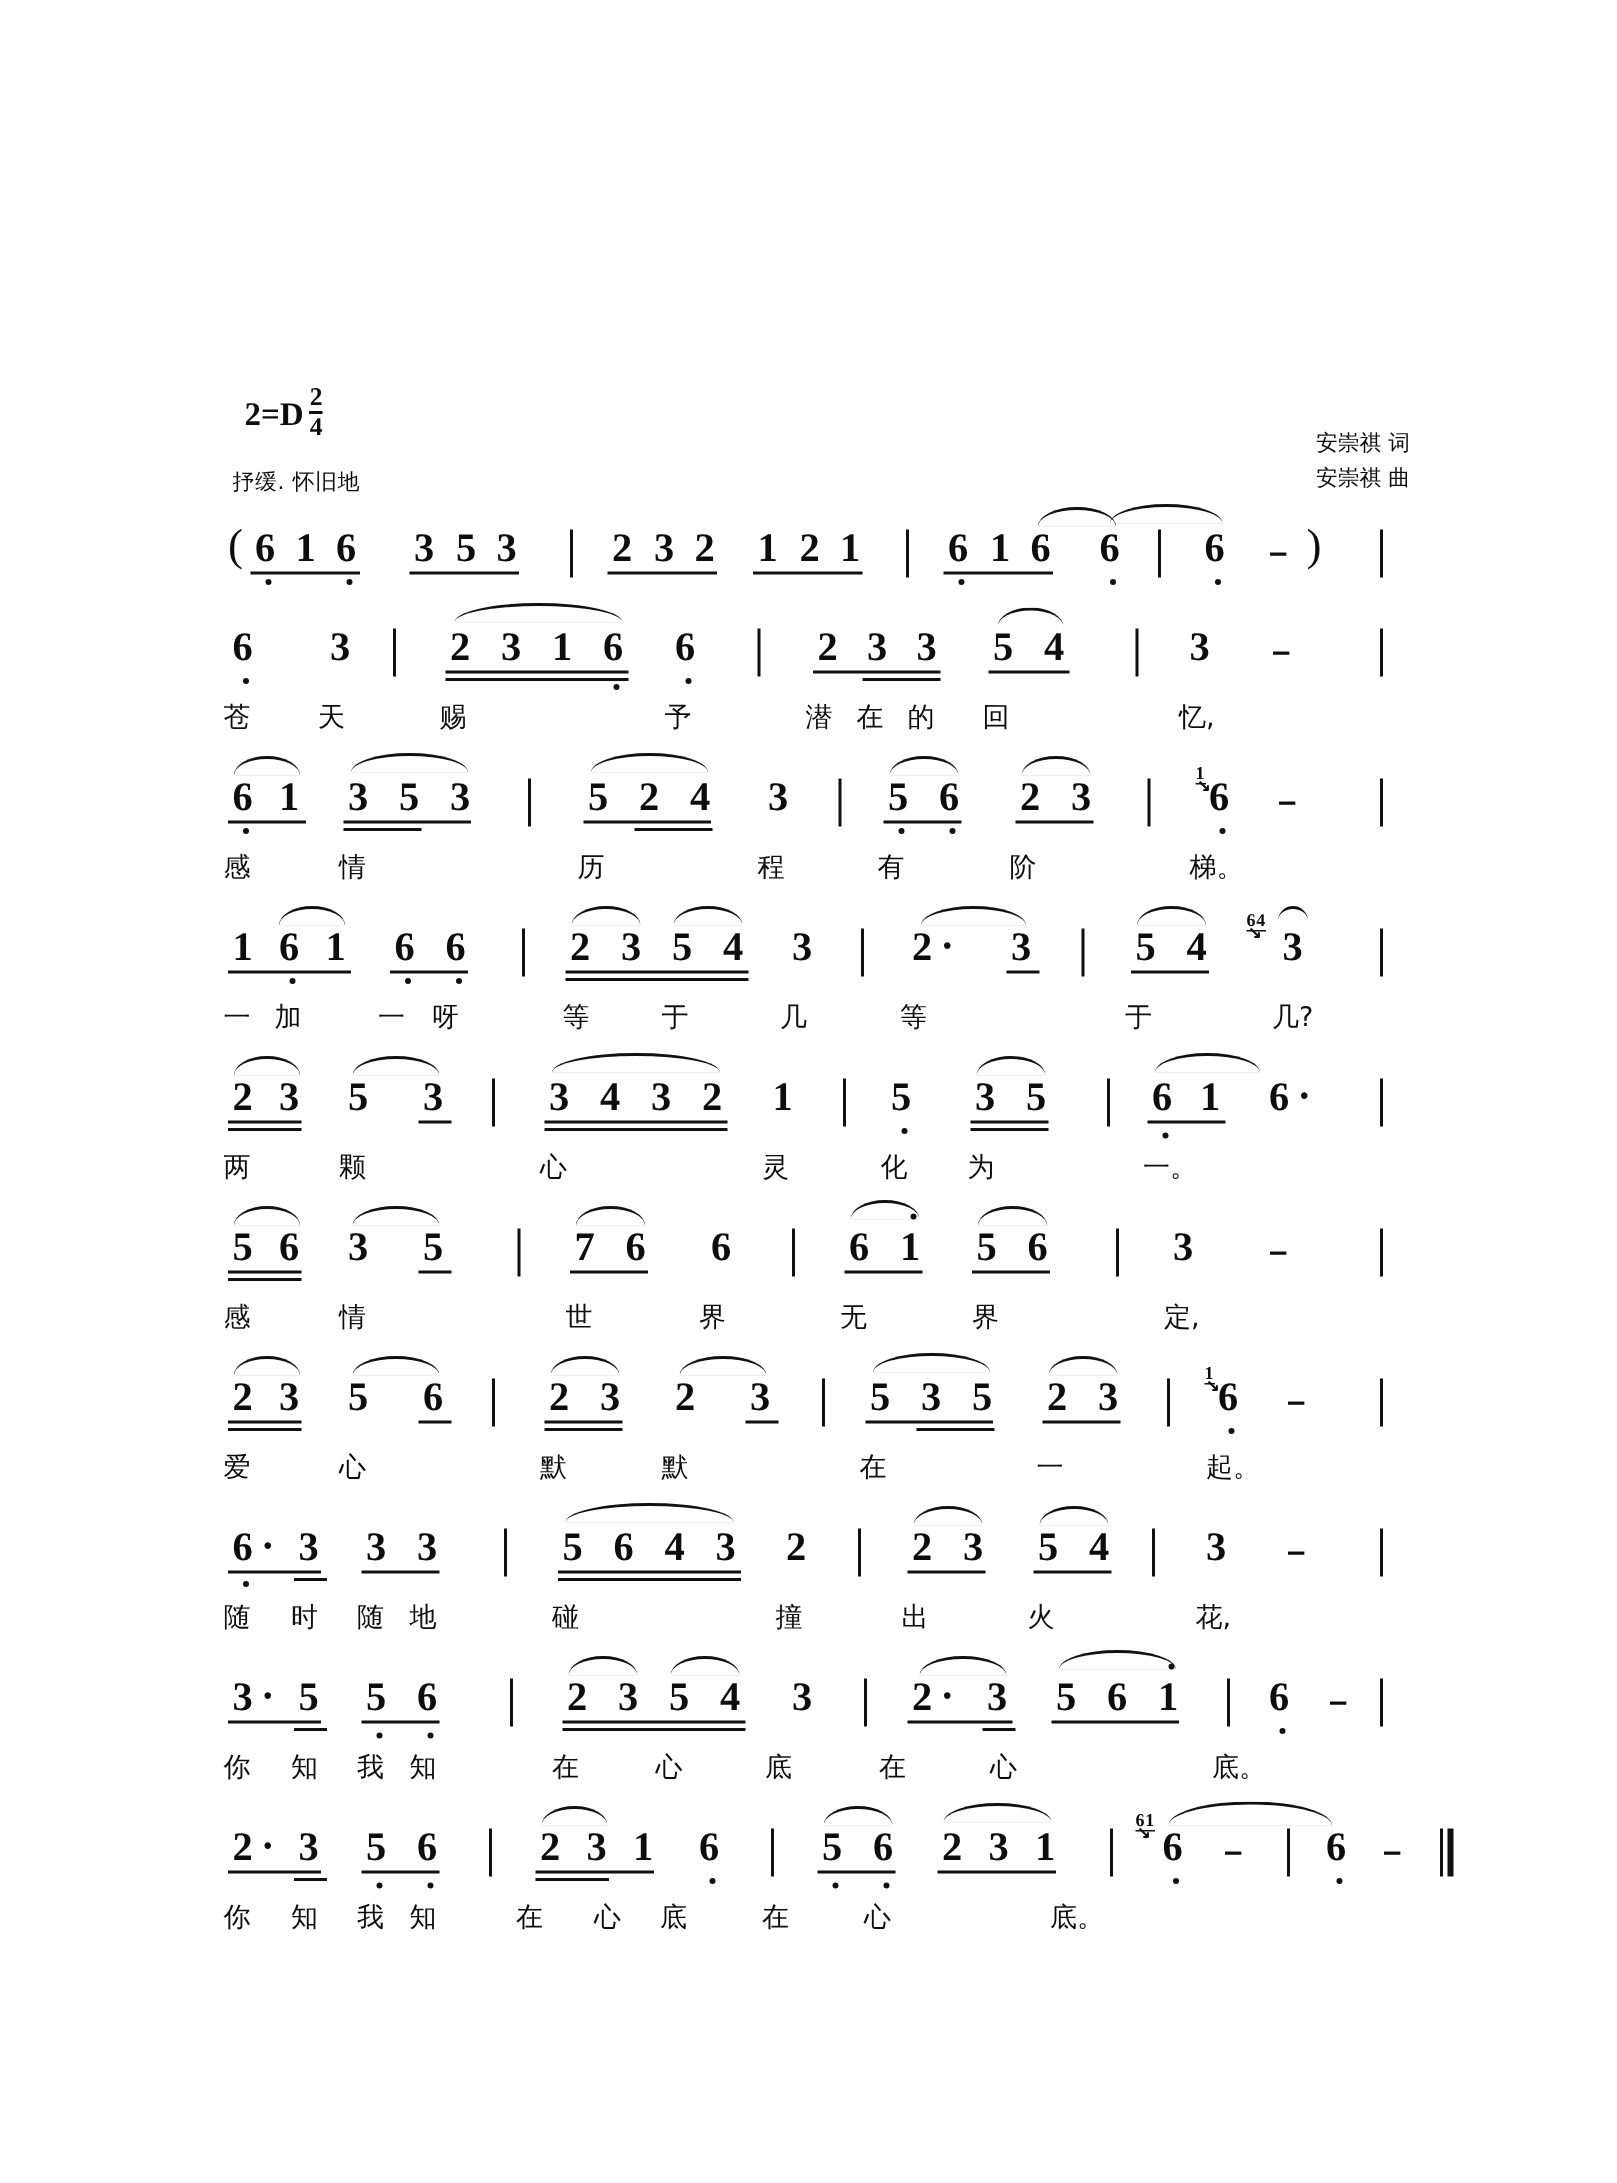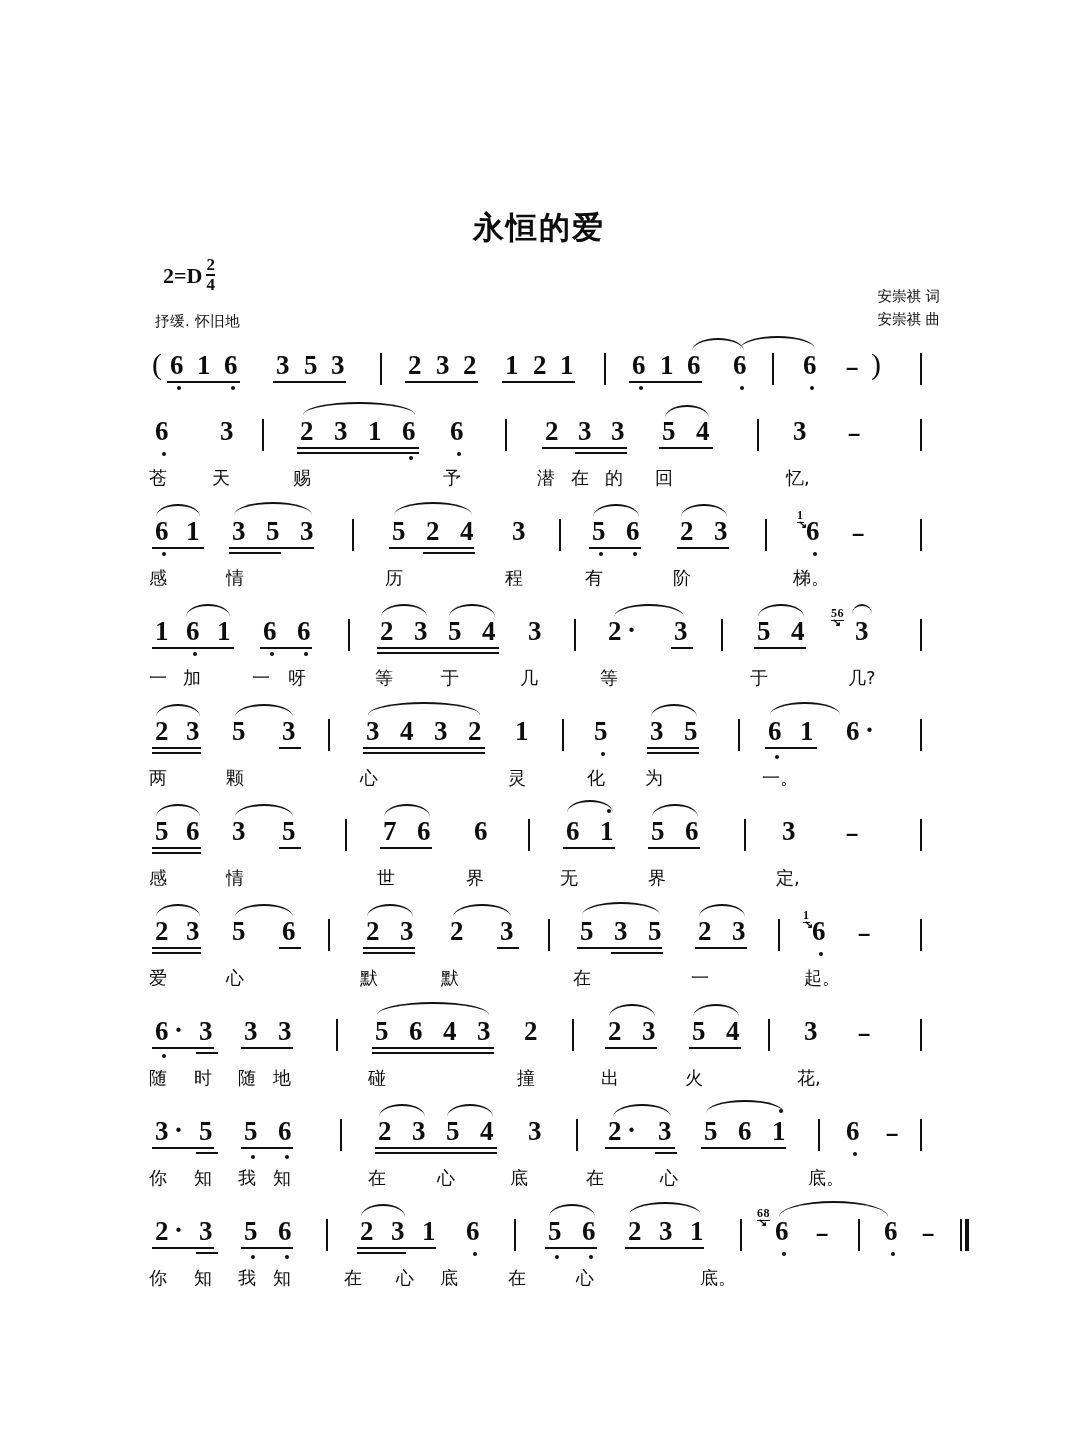--- a/index.html
+++ b/index.html
@@ -205,21 +205,20 @@
     position: absolute;
     top: 0;
     white-space: nowrap;
   }
 </style>
 </head>
 <body>
 
 <div class="sheet">
 
-  <div class="title">永恒的爱</div>
 
   <div class="keysig">
     <span class="tonic">2=D</span>
     <span class="meter">
       <span class="num">2</span>
       <span class="bar-line"></span>
       <span class="den">4</span>
     </span>
   </div>
 
@@ -437,21 +436,21 @@
       <span class="slur" style="left:614px; top:-14px; width:70px;"></span>
 
       <span class="bar" style="left:721px;"></span>
 
       <span class="n" style="left:757px;">5</span>
       <span class="n" style="left:791px;">4</span>
       <span class="beam" style="left:754px; top:29px; width:52px;"></span>
       <span class="slur" style="left:758px; top:-14px; width:46px;"></span>
 
       <span class="grace" style="left:831px; top:-11px;">
-        <span class="gnums">56</span>
+        <span class="gnums">64</span>
         <span class="gbeam"></span>
         <span class="gtail">↘</span>
       </span>
       <span class="slur" style="left:852px; top:-14px; width:20px; height:8px;"></span>
       <span class="n" style="left:855px;">3</span>
 
       <span class="bar" style="left:920px;"></span>
     </div>
     <div class="lyricrow" style="top:48px;">
       <span class="lyr" style="left:149px;">一</span>
@@ -803,21 +802,21 @@
 
       <span class="n" style="left:628px;">2</span>
       <span class="n" style="left:659px;">3</span>
       <span class="n" style="left:690px;">1</span>
       <span class="beam" style="left:625px; top:29px; width:79px;"></span>
       <span class="slur" style="left:629px; top:-16px; width:72px;"></span>
 
       <span class="bar" style="left:740px;"></span>
 
       <span class="grace" style="left:757px; top:-11px;">
-        <span class="gnums">68</span>
+        <span class="gnums">61</span>
         <span class="gbeam"></span>
         <span class="gtail">↘</span>
       </span>
       <span class="n" style="left:775px;">6</span>
       <span class="odot" style="left:782px; top:34px;"></span>
       <span class="slur" style="left:779px; top:-17px; width:109px; height:14px;"></span>
       <span class="n dash" style="left:816px; top:5px;">–</span>
 
       <span class="bar" style="left:858px;"></span>
 

